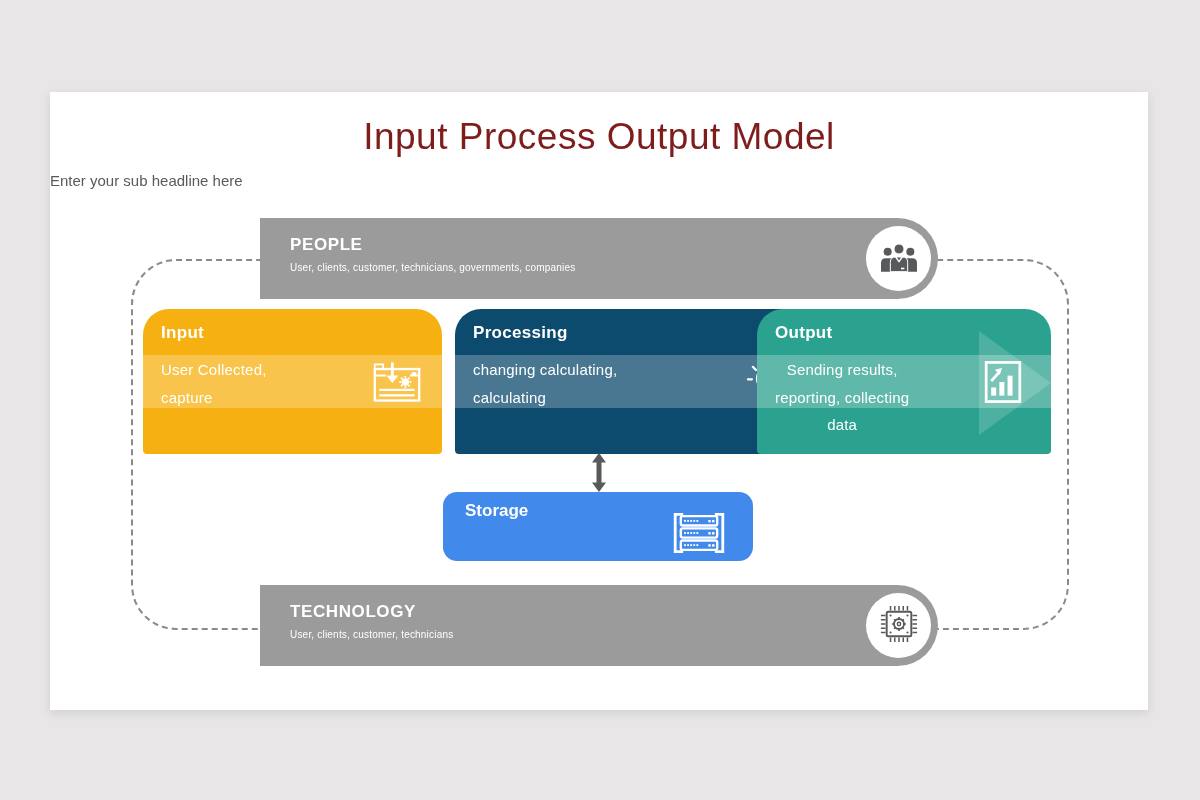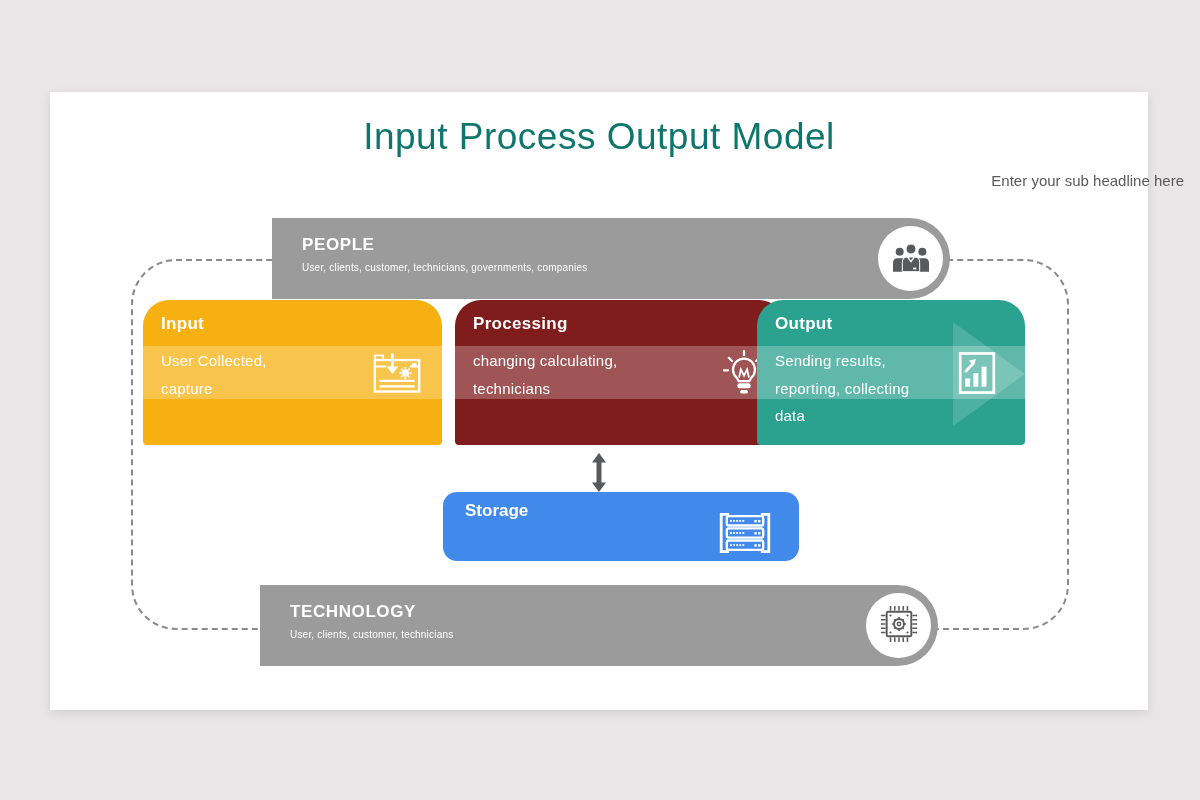--- a/index.html
+++ b/index.html
@@ -8,55 +8,55 @@
     background:#e8e6e6;
     font-family:"Liberation Sans", sans-serif;
     position:relative;
   }
   .slide{
     position:absolute;left:50px;top:92px;width:1098px;height:618px;
     background:#ffffff;box-shadow:0 3px 10px rgba(0,0,0,0.10);
   }
   .main-title{
     position:absolute;top:24px;left:0;width:100%;text-align:center;
-    font-size:37px;font-weight:400;color:#0f766e;letter-spacing:0.5px;margin:0;
+    font-size:37px;font-weight:400;color:#7f1d1d;letter-spacing:0.5px;margin:0;
   }
   .sub-title{
-    position:absolute;top:80px;left:0;width:100%;text-align:right;
-    font-size:15px;color:#5a5a5a;padding-left:36px;
+    position:absolute;top:80px;left:0;width:100%;text-align:left;
+    font-size:15px;color:#5a5a5a;
   }
   .dashed-frame{
     position:absolute;left:81px;top:167px;width:934px;height:367px;
     border:2px dashed #8a8a8a;border-radius:45px;
   }
   
   .hbar{
     position:absolute;left:210px;width:678px;height:81px;
     background:#9b9b9b;border-radius:0 40.5px 40.5px 0;color:#ffffff;
   }
-  .hbar.people{top:126px;margin-left:12px;}
+  .hbar.people{top:126px;}
   .hbar.technology{top:493px;}
   .hbar-title{
     position:absolute;left:30px;top:17px;font-size:17px;font-weight:bold;letter-spacing:0.6px;
   }
   .hbar-desc{
     position:absolute;left:30px;top:44px;font-size:10px;letter-spacing:0.2px;
   }
   .hbar-circle{
     position:absolute;right:7px;top:8px;width:65px;height:65px;border-radius:50%;
     background:#ffffff;display:flex;align-items:center;justify-content:center;
   }
   
   .box{
-    position:absolute;top:208px;height:145px;border-radius:26px 26px 4px 4px;
+    position:absolute;top:217px;height:145px;border-radius:26px 26px 4px 4px;
     color:#ffffff;overflow:hidden;
   }
   .box-input{left:93px;width:299px;background:#f7b011;}
-  .box-processing{left:405px;width:330px;background:#7f1d1d;}
-  .box-output{left:707px;width:268px;background:#2ba18f;}
+  .box-processing{left:405px;width:330px;background:#0c4a6e;padding-left:24px;}
+  .box-output{left:707px;width:294px;background:#2ba18f;text-align:center;}
   .box-band{
     position:absolute;left:0;right:0;top:46px;height:53px;
     background:rgba(255,255,255,0.25);
   }
   .box-title{
     position:absolute;left:18px;top:14px;font-size:17px;font-weight:bold;letter-spacing:0.3px;
   }
   .box-lines{
     position:absolute;left:18px;top:47px;font-size:15px;line-height:27.5px;letter-spacing:0.2px;
   }
@@ -64,21 +64,21 @@
     position:absolute;right:20px;top:51px;
   }
   .output-chevron{
     position:absolute;right:0;top:22px;width:72px;height:104px;
     background:rgba(255,255,255,0.17);
     clip-path:polygon(0 0,100% 50%,0 100%);
   }
   
   .storage{
     position:absolute;left:393px;top:400px;width:310px;height:69px;
-    background:#4289ec;border-radius:14px;color:#ffffff;padding-left:46px;
+    background:#4289ec;border-radius:14px;color:#ffffff;
   }
   .storage-title{position:absolute;left:22px;top:9px;font-size:17px;font-weight:bold;}
   .storage-lines{position:absolute;left:22px;top:36px;font-size:15px;line-height:19px;}
   .storage-icon{position:absolute;right:26px;top:18px;}
   .updown-arrow{position:absolute;left:540px;top:361px;}
 </style>
 </head>
 <body>
 
 <div class="slide">
@@ -131,21 +131,21 @@
         <path d="M8 31.5 H46 M8 37.5 H46" stroke-width="2.5"></path>
       </svg>
     </span>
   </div>
 
   <div class="box box-processing">
     <div class="box-band"></div>
     <div class="box-title">Processing</div>
     <div class="box-lines">
       <div>changing calculating,</div>
-      <div>technicians</div>
+      <div>calculating</div>
     </div>
     <span class="box-icon" style="right:16px;top:48px;">
       <svg width="50" height="50" viewBox="0 0 56 56" fill="none" stroke="#ffffff">
         <path stroke-width="2.5" stroke-linecap="round" d="M28 3.5 V8 M11 11 l3.5 3.5 M45 11 l-3.5 3.5 M5.5 25 H10 M46 25 H50.5"></path>
         <path d="M20 33.5 a12.3 12.3 0 1 1 16 0 l-2 3.5 h-12 z" stroke-width="2.5"></path>
         <path d="M22.5 33 l2-9 3.5 7 3.5-7 2 9" stroke-width="2"></path>
         <rect x="20.5" y="39.5" width="15" height="5.5" rx="2.5" fill="#ffffff" stroke="none"></rect>
         <rect x="23.5" y="47" width="9" height="4" rx="2" fill="#ffffff" stroke="none"></rect>
       </svg>
     </span>

